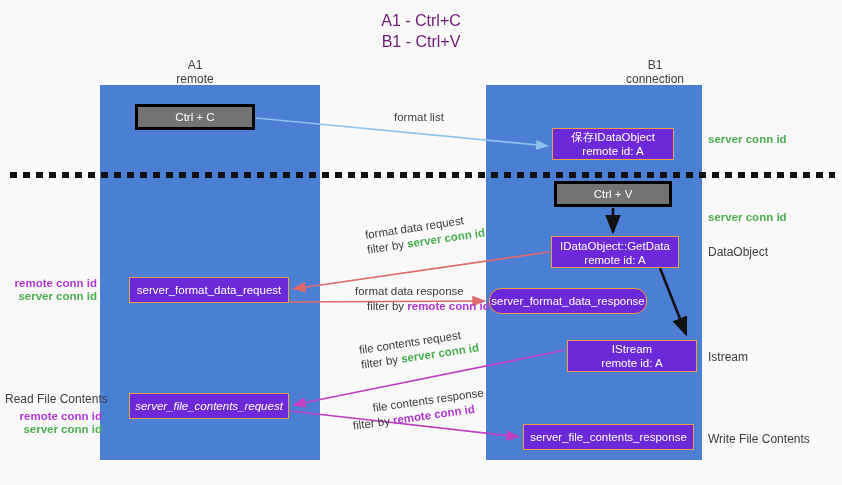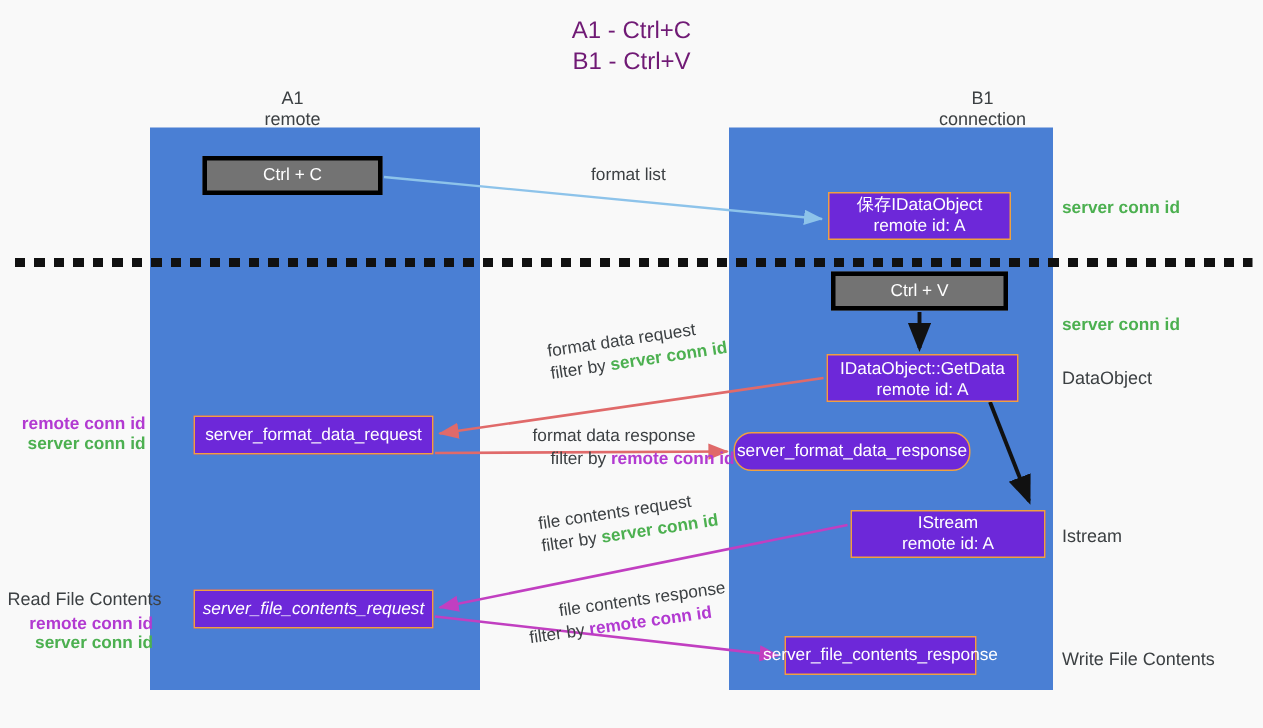--- a/index.html
+++ b/index.html
@@ -53,21 +53,21 @@
   .orange{background:#6d28d9;border:1px solid #f0a040;}
 
   #n-ctrlc{left:135px;top:104px;width:120px;height:26px;}
   #n-save{left:552px;top:128px;width:122px;height:32px;}
   #n-ctrlv{left:554px;top:181px;width:118px;height:26px;}
   #n-getdata{left:551px;top:236px;width:128px;height:32px;justify-content:space-between;}
   #n-fmtreq{left:129px;top:277px;width:160px;height:26px;}
   #n-fmtresp{left:489px;top:288px;width:158px;height:26px;border-radius:12px;}
   #n-istream{left:567px;top:340px;width:130px;height:32px;}
   #n-filereq{left:129px;top:393px;width:160px;height:26px;font-style:italic;}
-  #n-fileresp{left:523px;top:424px;width:128px;height:26px;}
+  #n-fileresp{left:523px;top:424px;width:171px;height:26px;}
 
   
   .right-note{font-size:11.5px;line-height:14px;}
   .green-txt{color:#4cb050;font-weight:bold;}
   .purple-txt{color:#b23ad1;font-weight:bold;}
   .dark-txt{color:#3c4043;}
   #note-scid1{left:708px;top:132px;}
   #note-scid2{left:708px;top:210px;}
   #note-dataobject{left:708px;top:245px;font-size:12px;}
   #note-istream{left:708px;top:350px;font-size:12px;}

